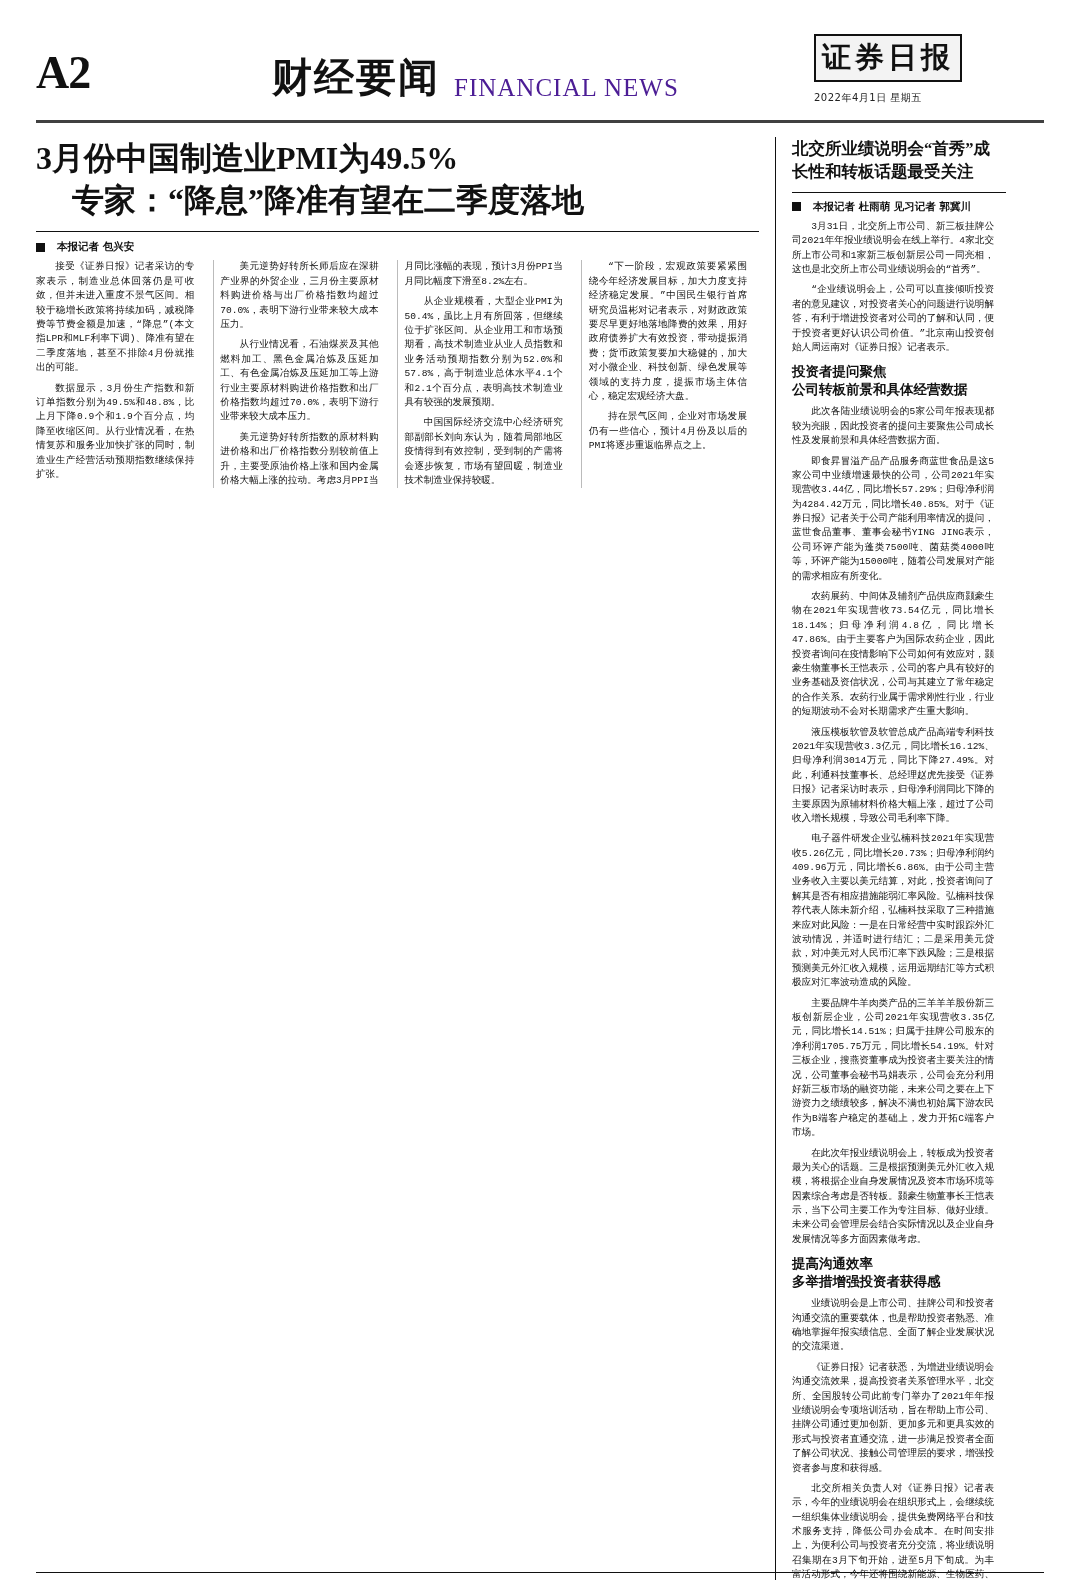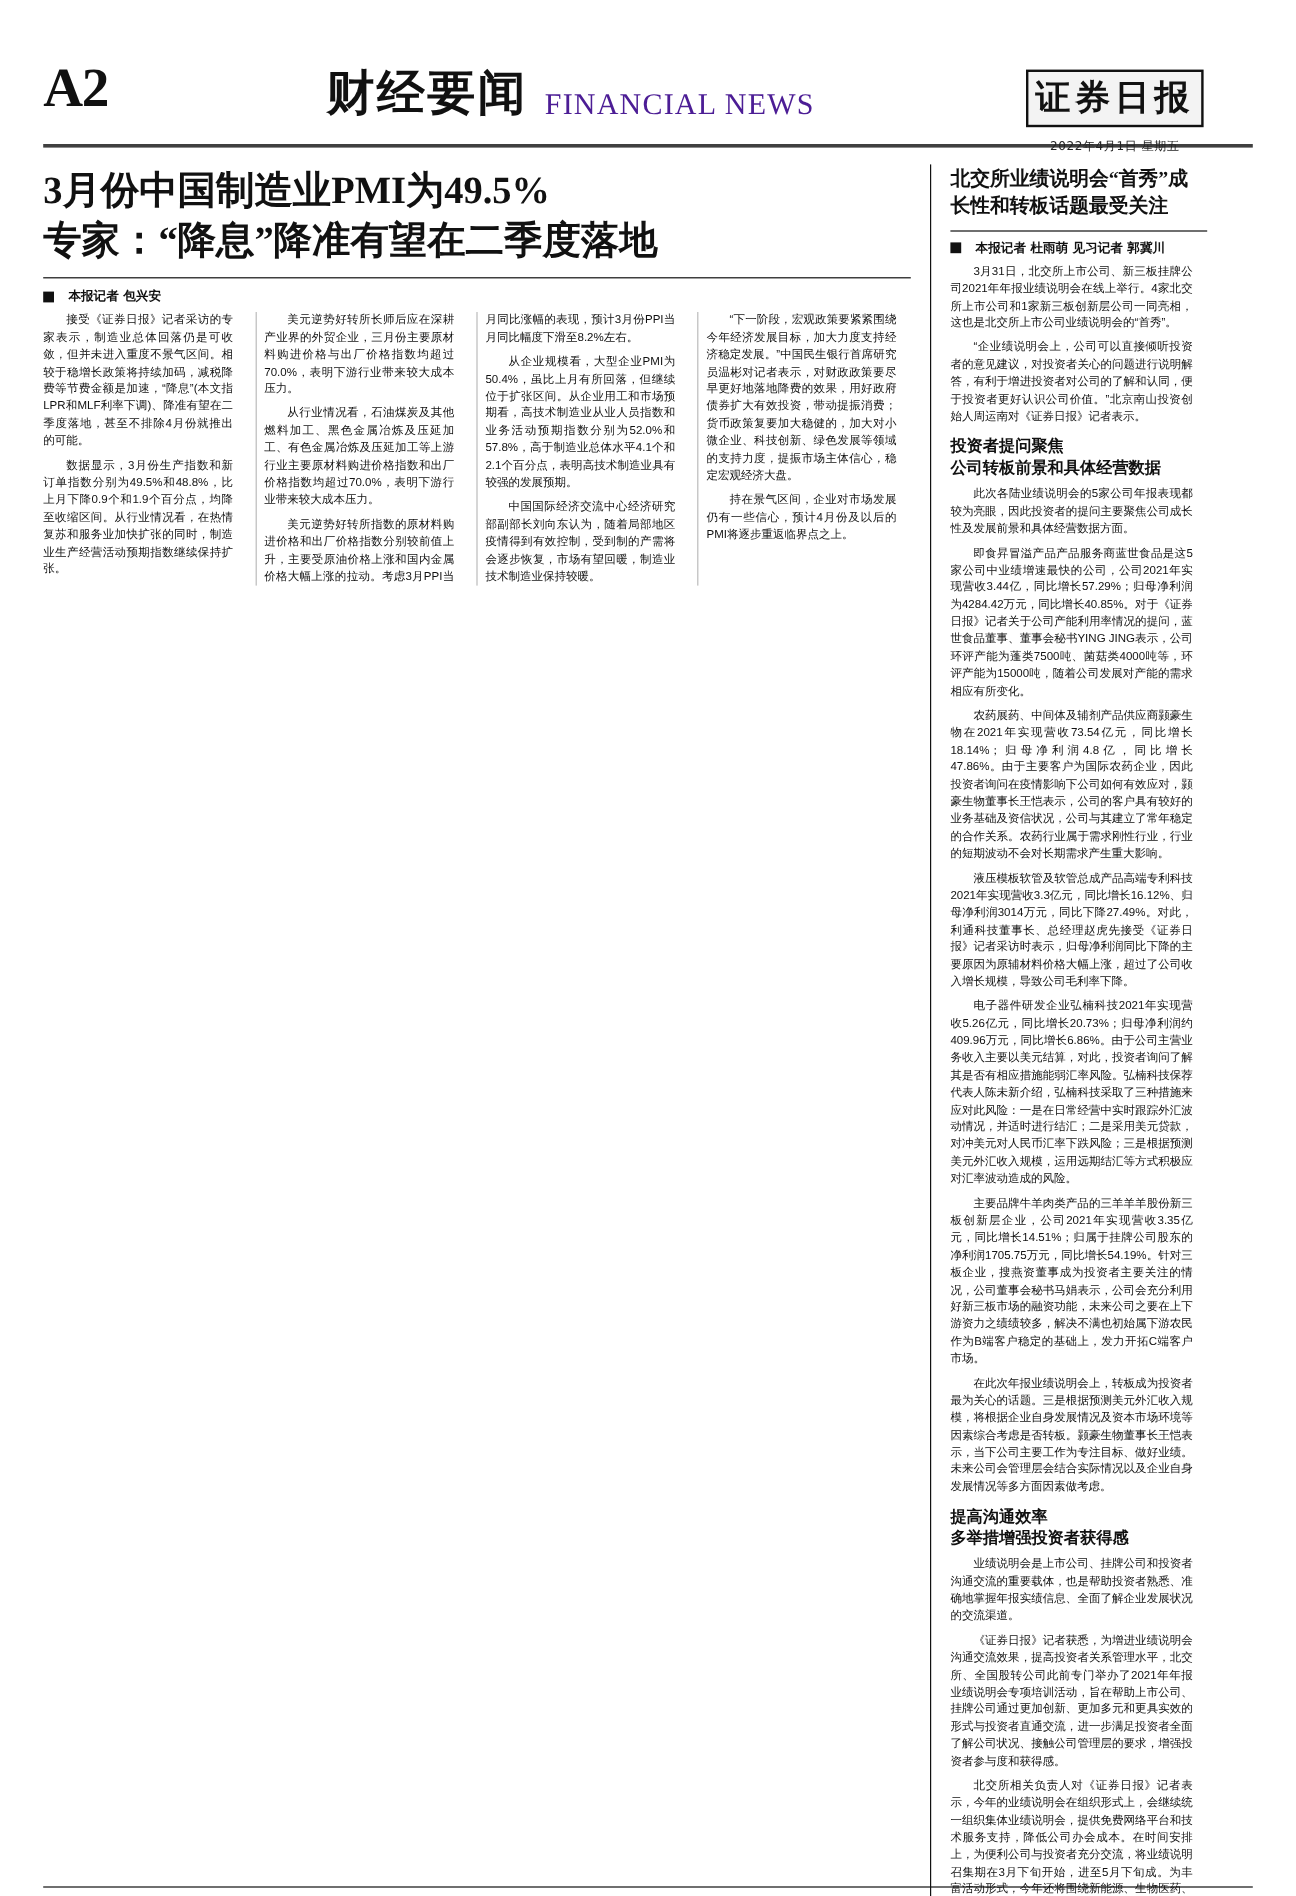--- a/index.html
+++ b/index.html
@@ -5,40 +5,40 @@
   html,body{margin:0;padding:0;background:#ffffff;}
   body{width:1080px;height:1580px;font-family:"DejaVu Sans","Liberation Sans",sans-serif;color:#111;overflow:hidden;}
   .page{position:relative;width:1080px;height:1580px;padding:0;box-sizing:border-box;}
 
   
   .masthead{position:relative;height:96px;margin:24px 36px 0 36px;border-bottom:3px solid #404040;}
   .folio{position:absolute;left:0;top:22px;font-family:"Liberation Serif","DejaVu Serif",serif;font-weight:bold;font-size:46px;letter-spacing:-1px;}
   .center-title{position:absolute;left:236px;top:26px;display:flex;align-items:flex-end;gap:14px;}
   .cn-title{font-family:"Liberation Serif","DejaVu Serif",serif;font-weight:bold;font-size:40px;letter-spacing:2px;}
   .en-title{font-family:"Liberation Serif","DejaVu Serif",serif;font-size:25px;letter-spacing:1px;color:#4c1d95;padding-bottom:3px;}
-  .brand{position:absolute;right:0;top:10px;text-align:center;width:230px;margin-top:24px;}
+  .brand{position:absolute;right:0;top:10px;text-align:left;width:230px;}
   .brand-name{font-family:"Liberation Serif","DejaVu Serif",serif;font-weight:bold;font-size:29px;letter-spacing:4px;
     border:2px solid #111;padding:2px 6px;display:inline-block;background:#f3f3f3;}
   .brand-date{font-size:10px;margin-top:9px;letter-spacing:.5px;color:#222;}
 
   
   .top-wrap{display:flex;margin:14px 36px 0 36px;}
   .top-left{width:740px;padding-right:16px;box-sizing:border-box;border-right:1px solid #111;}
   .top-right{width:230px;padding-left:16px;box-sizing:border-box;}
 
   .headline1{font-family:"Liberation Serif","DejaVu Serif",serif;font-weight:bold;font-size:32px;line-height:1.32;letter-spacing:0px;}
-  .headline1 .l2{display:block;}
+  .headline1 .l2{display:block;margin-left:36px;}
   .rule-thin{border-top:1px solid #111;margin:10px 0 8px 0;}
 
   .byline{font-size:10.5px;font-weight:bold;display:flex;align-items:center;gap:12px;margin:0 0 6px 0;}
   .byline .bk{display:inline-block;width:9px;height:9px;background:#111;}
 
   .cols4{column-count:4;column-gap:14px;column-rule:1px solid #bbb;}
   p.body{font-size:9.6px;line-height:1.5;text-align:justify;margin:0 12px 6px 0;text-indent:2em;
-    font-family:Liberation Sans, sans-serif;}
+    font-family:Liberation Mono, monospace;}
   .subhead{font-family:"Liberation Serif","DejaVu Serif",serif;font-weight:bold;font-size:13.5px;margin:8px 0 6px 0;}
 
   .headline-r{font-family:"Liberation Serif","DejaVu Serif",serif;font-weight:bold;font-size:16.5px;line-height:1.42;}
   .r-rule{border-top:1px solid #111;margin:8px 0 7px 0;}
 
   .footer{position:absolute;left:36px;right:36px;bottom:12px;border-top:1px solid #111;padding-top:6px;
     display:flex;justify-content:flex-end;gap:18px;font-size:9px;}
   .footer div{white-space:nowrap;}
 </style>
 </head>

